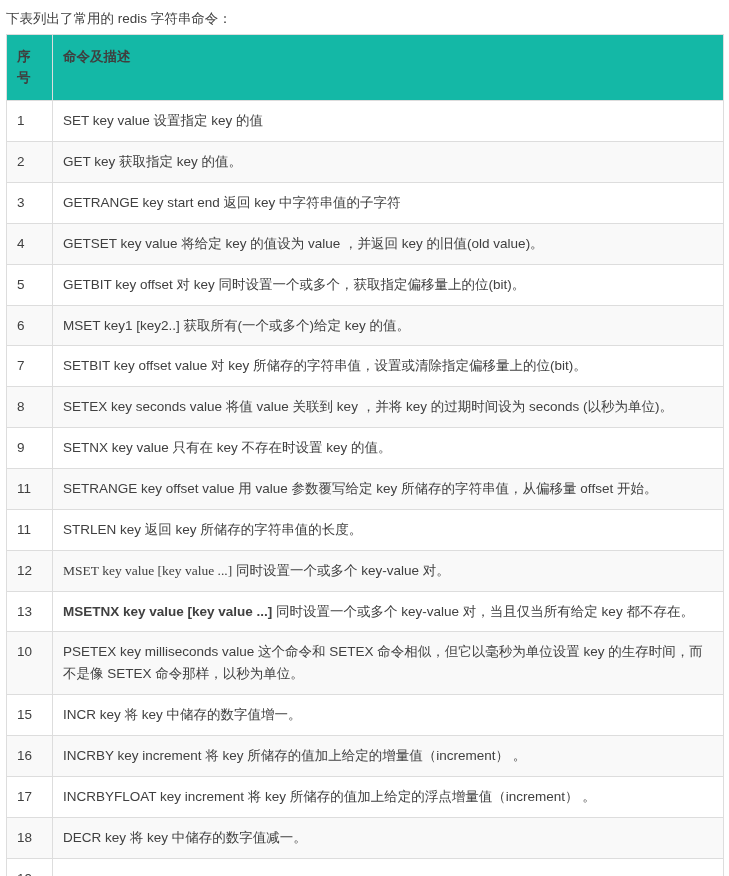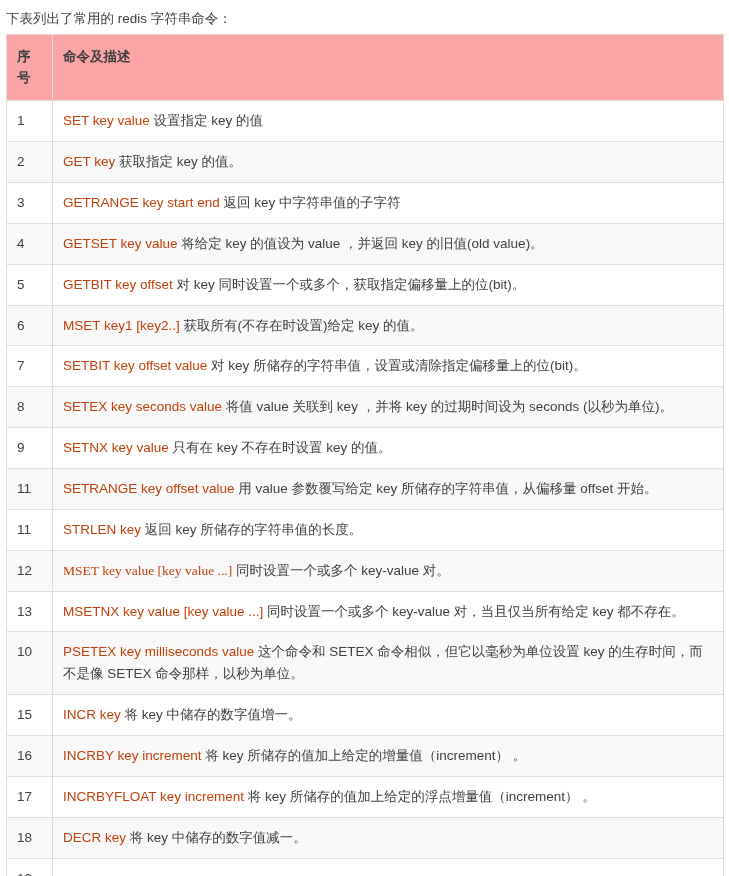--- a/index.html
+++ b/index.html
@@ -36,21 +36,21 @@
   }
   table.cmd-table th,
   table.cmd-table td {
     border: 1px solid #dddddd;
     vertical-align: top;
     padding: 9px 9px 9px 10px;
     line-height: 1.62;
     font-size: 13.5px;
   }
   table.cmd-table thead th {
-    background: #fca5a5;
+    background: #14b8a6;
     font-weight: bold;
     color: #3f3f3f;
     text-align: left;
     padding-top: 11px;
     padding-bottom: 11px;
   }
   th.col-idx, td.col-idx {
     width: 26px;
     box-sizing: content-box;
   }
@@ -58,21 +58,21 @@
     width: 26px;
   }
   td.col-idx {
     color: #3f3f3f;
     white-space: nowrap;
   }
   td.col-desc {
     color: #3f3f3f;
   }
   .cmd {
-    color: #c2410c;
+    color: #404040;
   }
   tbody tr:nth-child(even) td {
     background: #f9f9f9;
   }
   tbody tr:nth-child(odd) td {
     background: #ffffff;
   }
 </style>
 </head>
 <body>
@@ -103,21 +103,21 @@
         <tr>
           <td class="col-idx">4</td>
           <td class="col-desc"><a class="cmd" style="text-decoration: none;">GETSET key value</a><span> 将给定 key 的值设为 value ，并返回 key 的旧值(old value)。</span></td>
         </tr>
         <tr>
           <td class="col-idx">5</td>
           <td class="col-desc"><a class="cmd" style="text-decoration: none;">GETBIT key offset</a><span> 对 key 同时设置一个或多个，获取指定偏移量上的位(bit)。</span></td>
         </tr>
         <tr>
           <td class="col-idx">6</td>
-          <td class="col-desc"><a class="cmd" style="text-decoration: none;">MSET key1 [key2..]</a><span> 获取所有(不存在时设置)给定 key 的值。</span></td>
+          <td class="col-desc"><a class="cmd" style="text-decoration: none;">MSET key1 [key2..]</a><span> 获取所有(一个或多个)给定 key 的值。</span></td>
         </tr>
         <tr>
           <td class="col-idx">7</td>
           <td class="col-desc"><a class="cmd" style="text-decoration: none;">SETBIT key offset value</a><span> 对 key 所储存的字符串值，设置或清除指定偏移量上的位(bit)。</span></td>
         </tr>
         <tr>
           <td class="col-idx">8</td>
           <td class="col-desc"><a class="cmd" style="text-decoration: none;">SETEX key seconds value</a><span> 将值 value 关联到 key ，并将 key 的过期时间设为 seconds (以秒为单位)。</span></td>
         </tr>
         <tr>
@@ -131,21 +131,21 @@
         <tr>
           <td class="col-idx">11</td>
           <td class="col-desc"><a class="cmd" style="text-decoration: none;">STRLEN key</a><span> 返回 key 所储存的字符串值的长度。</span></td>
         </tr>
         <tr>
           <td class="col-idx">12</td>
           <td class="col-desc"><a class="cmd" style="text-decoration: none; font-family: Liberation Serif, serif;">MSET key value [key value ...]</a><span> 同时设置一个或多个 key-value 对。</span></td>
         </tr>
         <tr>
           <td class="col-idx">13</td>
-          <td class="col-desc"><a class="cmd" style="text-decoration: none;">MSETNX key value [key value ...]</a><span> 同时设置一个或多个 key-value 对，当且仅当所有给定 key 都不存在。</span></td>
+          <td class="col-desc"><a class="cmd" style="text-decoration: none; font-weight: bold;">MSETNX key value [key value ...]</a><span> 同时设置一个或多个 key-value 对，当且仅当所有给定 key 都不存在。</span></td>
         </tr>
         <tr>
           <td class="col-idx">10</td>
           <td class="col-desc"><a class="cmd" style="text-decoration: none;">PSETEX key milliseconds value</a><span> 这个命令和 SETEX 命令相似，但它以毫秒为单位设置 key 的生存时间，而不是像 SETEX 命令那样，以秒为单位。</span></td>
         </tr>
         <tr>
           <td class="col-idx">15</td>
           <td class="col-desc"><a class="cmd" style="text-decoration: none;">INCR key</a><span> 将 key 中储存的数字值增一。</span></td>
         </tr>
         <tr>

